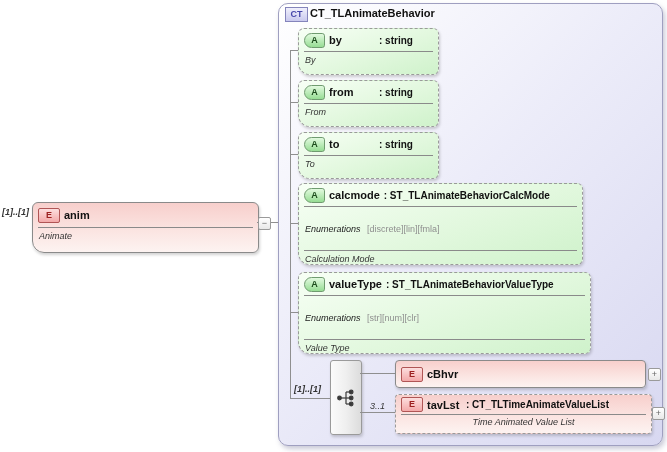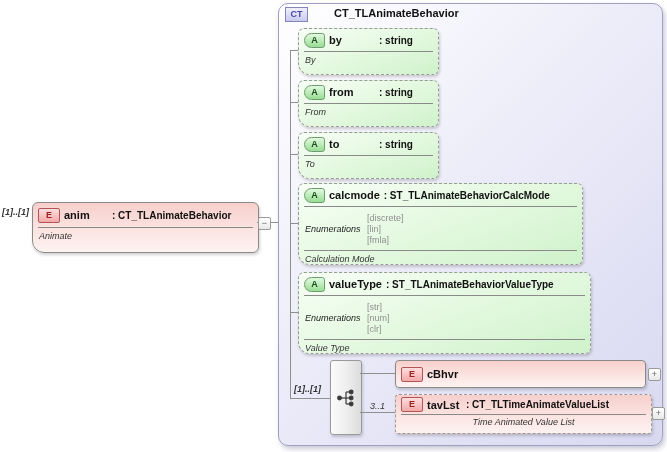--- a/index.html
+++ b/index.html
@@ -20,21 +20,21 @@
   .ct-container{
     position:absolute;border:1px solid #9f9fc0;border-radius:10px;
     background:linear-gradient(135deg,#ffffff 0%,#ececf9 45%,#d8d8f1 100%);
     box-shadow:2px 3px 5px rgba(100,100,140,0.35);
   }
   .ct-badge{
     position:absolute;width:21px;height:13px;border:1px solid #8484bb;border-radius:0;
     background:linear-gradient(180deg,#f0f0fc,#c9c9ee);
     color:#4646aa;font-size:9px;font-weight:bold;text-align:center;line-height:13px;
   }
-  .ct-title{position:absolute;font-size:11px;font-weight:bold;color:#111;white-space:nowrap;margin-left:24px;}
+  .ct-title{position:absolute;font-size:11px;font-weight:bold;color:#111;white-space:nowrap;}
 
   
   .node{
     position:absolute;display:flex;flex-direction:column;
     border-radius:6px 6px 6px 12px;
     box-shadow:1px 2px 3px rgba(0,0,0,0.18);
   }
   .node.square{border-radius:4px;}
   .attr{
     border:1px dashed #9a9a9a;
@@ -60,21 +60,21 @@
   }
   .nm{font-size:11px;font-weight:bold;white-space:nowrap;}
   .nm.w48{min-width:46px;}
   .nm.w44{min-width:44px;}
   .nm.w35{min-width:35px;}
   .tp{font-size:10px;font-weight:bold;white-space:nowrap;}
   .sep{border-top:1px solid #8a8a8a;margin:0 5px;flex:0 0 auto;}
   .annot{font-size:9px;font-style:italic;color:#333;padding:3px 6px 0 6px;white-space:nowrap;}
   .enum-row{display:flex;padding:3px 6px 2px 6px;flex:1 0 auto;align-items:center;}
   .enum-label{font-size:9px;font-style:italic;color:#222;width:62px;flex:0 0 auto;}
-  .enum-vals{display:flex;flex-direction:column;font-size:9px;color:#8f8f8f;line-height:11px;}
+  .enum-vals{display:flex;flex-direction:row;font-size:9px;color:#8f8f8f;line-height:11px;}
 
   
   .toggle{
     position:absolute;width:11px;height:11px;border:1px solid #9a9a9a;border-radius:2px;
     background:linear-gradient(180deg,#ffffff,#e8e8e8);
     font-size:9px;line-height:10px;text-align:center;color:#666;cursor:pointer;
   }
 
   
   .seq-box{
@@ -88,21 +88,20 @@
 <body>
 
 <div class="canvas">
 
   <div class="card bold abs" style="left:2px;top:207px;">[1]..[1]</div>
 
   <div class="node elem" style="left:32px;top:202px;width:225px;height:49px;">
     <div class="title-row">
       <span class="badge-e">E</span>
       <span class="nm w44">anim</span>
-      <span class="tp">: CT_TLAnimateBehavior</span>
     </div>
     <div class="sep"></div>
     <div class="annot">Animate</div>
   </div>
 
   <div class="line" style="left:257px;top:222px;width:21px;height:1px;"></div>
   <div class="toggle" style="left:258px;top:217px;">−</div>
 
   <div class="ct-container" style="left:278px;top:3px;width:383px;height:441px;"></div>
   <div class="ct-badge" style="left:285px;top:7px;">CT</div>

